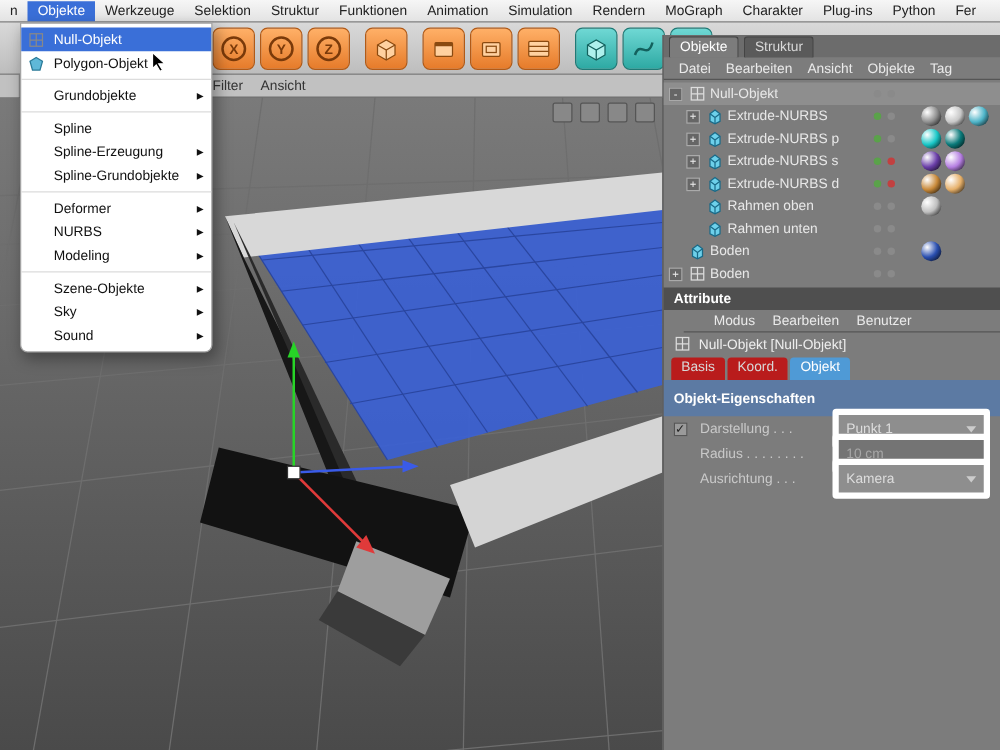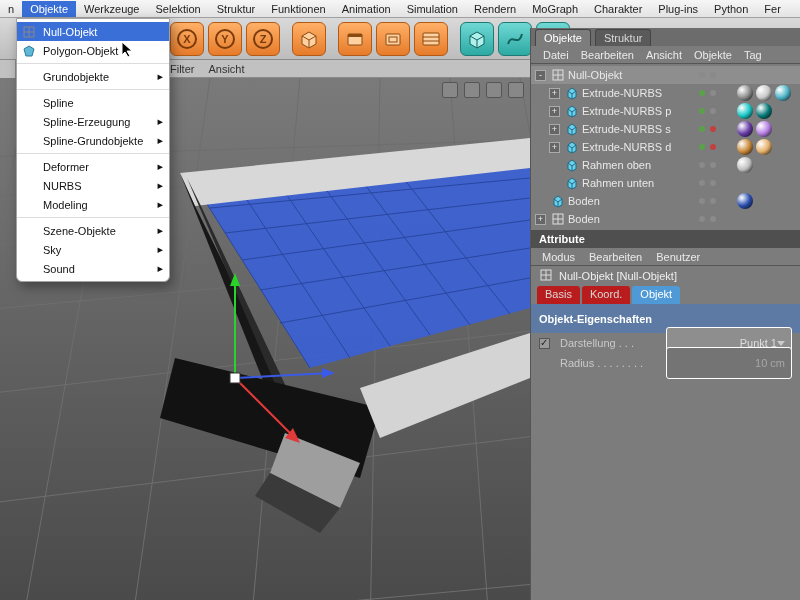--- a/index.html
+++ b/index.html
@@ -51,29 +51,29 @@
   .tree-row .noexp { width:13px;}
   .tree-row .ico { width:16px; height:16px; display:inline-flex; align-items:center; justify-content:center;}
   .tree-row .name { flex:0 0 auto; }
   .tree-row .dots { position:absolute; left:168px; display:flex; gap:5px;}
   .dot { width:6px;height:6px;border-radius:50%;}
   .dot.g{background:#5aa24a;} .dot.gr{background:#8a8a8a;} .dot.r{background:#c24040;}
   .tree-row .mats { position:absolute; left:206px; display:flex; gap:3px;}
   .matball{width:16px;height:16px;border-radius:50%;}
 
   .attr-header{height:18px;background:#4f4f4f;color:#fff;display:flex;align-items:center;padding-left:8px;font-weight:bold;}
-  .attr-menu{height:18px;display:flex;align-items:center;gap:14px;padding-left:11px;color:#eaeaea;border-bottom:1px solid #555;}
+  .attr-menu{height:18px;display:flex;align-items:center;gap:14px;padding-left:24px;color:#eaeaea;border-bottom:1px solid #555;margin-left:16px;}
   .attr-obj{height:20px;display:flex;align-items:center;padding-left:8px;color:#eee;gap:6px;}
   .attr-tabs{height:18px;display:flex;gap:2px;padding-left:6px;}
   .atab{padding:2px 8px;background:#b91c1c;color:#d8d8d8;border-radius:3px 3px 0 0;}
   .atab.active{background:#4f9ad6;color:#fff;}
   .section-title{height:29px;background:#5c7aa3;color:#fff;display:flex;align-items:center;padding-left:8px;font-weight:bold;}
   .prop{display:flex;align-items:center;height:20px;padding:0 8px;gap:6px;color:#c9c9c9;}
   .prop .lbl{width:100px;}
-  .prop .field{flex:1;height:32px;background:#8e8e8e;border:1px solid #ffffff;border-radius:3px;color:#ddd;padding:0 6px;display:flex;align-items:center;justify-content:flex-end;}
+  .prop .field{flex:1;height:32px;background:#8e8e8e;border:5px solid #ffffff;border-radius:3px;color:#ddd;padding:0 6px;display:flex;align-items:center;justify-content:space-between;}
   .prop.disabled .field{background:#747474;color:#a7a7a7;}
   .chbox{width:11px;height:11px;border:1px solid #555;background:#9a9a9a;display:inline-block;margin-right:4px; position:relative;}
   .chbox.checked::after{content:"✓"; position:absolute; font-size:10px; left:0; top:-2px; color:#222;}
   .tri{width:0;height:0;border-left:4px solid transparent;border-right:4px solid transparent;border-top:5px solid #ccc;}
 
   .viewport-icons{position:absolute; top:4px; right:6px; display:flex; gap:6px;}
   .vp-icon{width:16px;height:16px;background:#888;border:1px solid #555;border-radius:2px;}
 
   .cursor{position:absolute; left:120px; top:40px; pointer-events:none;}
 </style>
@@ -508,13 +508,21 @@
         <span class="tri"></span>
       </span>
   </div>
   <div class="prop disabled">
     <span style="width:15px"></span>
       <span class="lbl">Radius . . . . . . . .</span>
     <span class="field">
         <span>10 cm</span>
       </span>
   </div>
+  <div class="prop">
+    <span style="width:15px"></span>
+      <span class="lbl">Ausrichtung . . .</span>
+    <span class="field">
+        <span>Kamera</span>
+        <span class="tri"></span>
+      </span>
+  </div>
 </div>
 
 </body></html>

